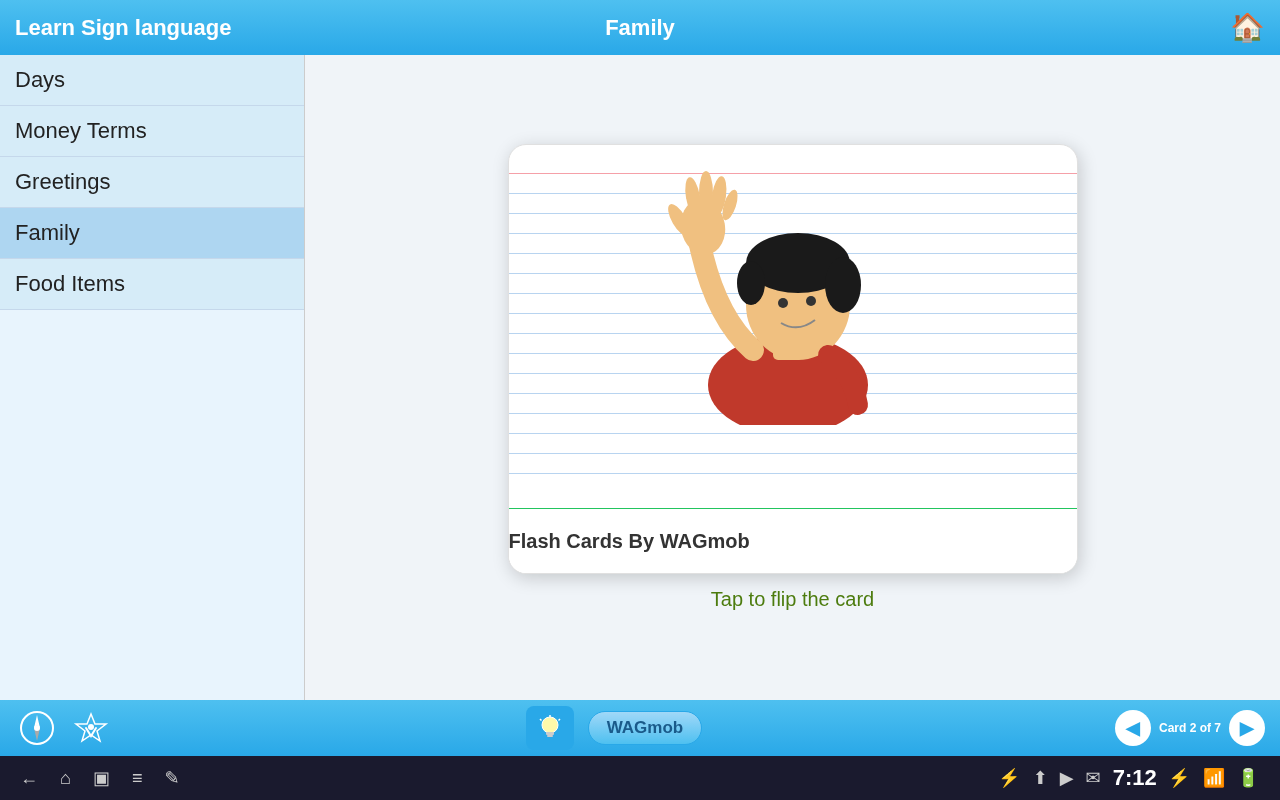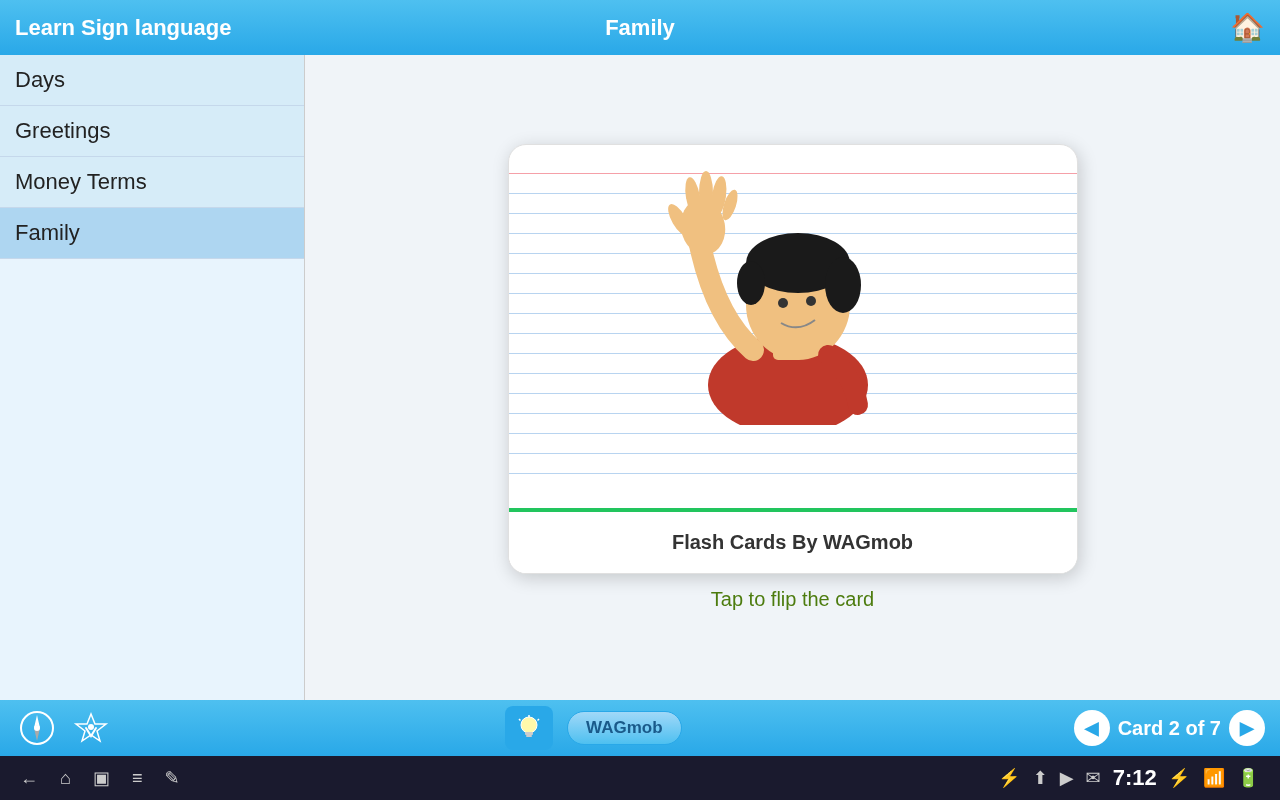--- a/index.html
+++ b/index.html
@@ -108,24 +108,23 @@
       top: 10px;
       left: 50%;
       transform: translateX(-50%);
       width: 300px;
       height: 280px;
     }
 
     #card-footer {
       height: 65px;
       background: #fff;
-      border-top: 4px solid #22c55e;
-      display: flex;
-      align-items: center;
-      justify-content: center;
+      border-top: 1px solid #22c55e;
+      display: flex;
+      align-items: center;
     }
     #card-footer-text {
       font-size: 20px;
       font-weight: bold;
       color: #333;
     }
 
     #tap-hint {
       margin-top: 14px;
       color: #4d7c0f;
@@ -202,21 +201,21 @@
       align-items: center;
       justify-content: center;
       cursor: pointer;
       color: #29a8e8;
       font-size: 18px;
       font-weight: bold;
     }
 
     #card-counter {
       color: #fff;
-      font-size: 20px;
+      font-size: 12px;
       font-weight: bold;
     }
 
     
     #system-bar {
       width: 1280px;
       height: 44px;
       background: #1a1a2e;
       display: flex;
       align-items: center;
@@ -265,27 +264,30 @@
   <span id="home-icon">🏠</span>
 </div>
 
 <div id="main">
 
   <div id="sidebar">
     <div class="sidebar-item">
       <span>Days</span>
     </div>
     <div class="sidebar-item">
+      <span>Money Terms</span>
+    </div>
+    <div class="sidebar-item">
       <span>Greetings</span>
-    </div>
-    <div class="sidebar-item">
-      <span>Money Terms</span>
     </div>
     <div class="sidebar-item active">
       <span>Family</span>
+    </div>
+    <div class="sidebar-item">
+      <span>Food Items</span>
     </div>
   </div>
 
   <div id="content">
     <div id="flash-card">
       <div id="card-lines-area">
 
         <div class="card-line pink" style="top: 28px;"></div>
 
         <div class="card-line" style="top: 48px;"></div>

